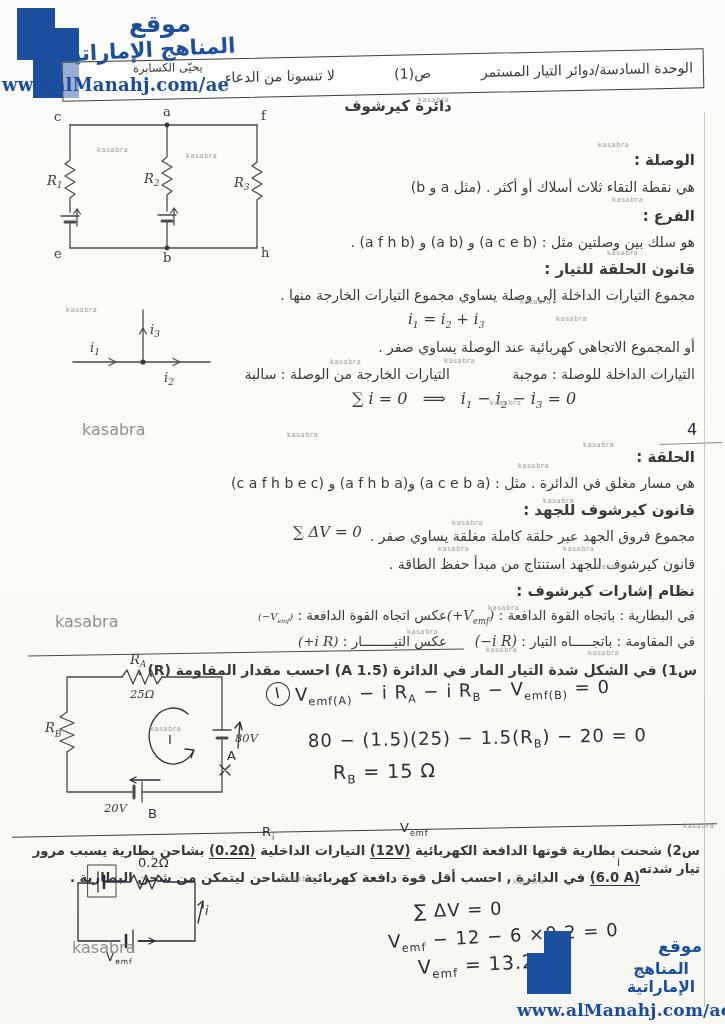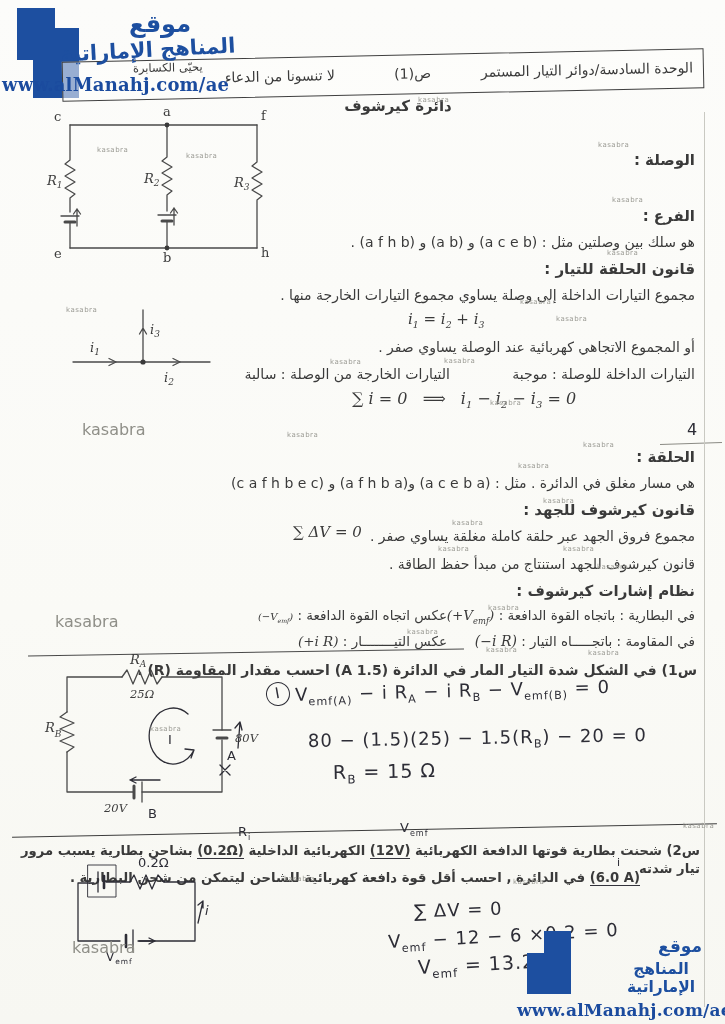--- a/index.html
+++ b/index.html
@@ -74,20 +74,21 @@
     <text class="sv-node" x="221" y="15">f</text>
     <text class="sv-node" x="14" y="153">e</text>
     <text class="sv-node" x="123" y="157">b</text>
     <text class="sv-node" x="221" y="152">h</text>
     <text class="sv-lbl" x="7" y="80"><tspan>R</tspan><tspan dy="3" font-size="9">1</tspan></text>
     <text class="sv-lbl" x="104" y="78"><tspan>R</tspan><tspan dy="3" font-size="9">2</tspan></text>
     <text class="sv-lbl" x="194" y="82"><tspan>R</tspan><tspan dy="3" font-size="9">3</tspan></text>
   </svg>
 
   <div class="abs ar b" style="right:30px;top:150px;font-size:15px;">الوصلة :</div>
+  <div class="abs ar" style="right:30px;top:178px;">هي نقطة التقاء ثلاث أسلاك أو أكثر . (مثل a و b)</div>
   <div class="abs ar b" style="right:30px;top:206px;font-size:15px;">الفرع :</div>
   <div class="abs ar" style="right:30px;top:233px;">هو سلك بين وصلتين مثل : (a c e b) و (a b) و (a f h b) .</div>
   <div class="abs ar b" style="right:30px;top:259px;font-size:15px;">قانون الحلقة للتيار :</div>
   <div class="abs ar" style="right:30px;top:286px;">مجموع التيارات الداخلة إلى وصلة يساوي مجموع التيارات الخارجة منها .</div>
   <div class="abs math" style="left:408px;top:310px;font-size:15px;">i<sub>1</sub> = i<sub>2</sub> + i<sub>3</sub></div>
   <div class="abs ar" style="right:30px;top:338px;">أو المجموع الاتجاهي كهربائية عند الوصلة يساوي صفر .</div>
   <div class="abs ar" style="right:30px;top:365px;">التيارات الداخلة للوصلة : موجبة</div>
   <div class="abs ar" style="right:275px;top:365px;">التيارات الخارجة من الوصلة : سالبة</div>
   <div class="abs math" style="left:352px;top:389px;font-size:16px;">∑ i = 0   ⟹   i<sub>1</sub> − i<sub>2</sub> − i<sub>3</sub> = 0</div>
   <div class="abs hw" style="left:687px;top:420px;font-size:16px;">4</div>
@@ -162,26 +163,26 @@
   </svg>
 
   <div class="abs hw circle-step" style="left:266px;top:682px;">I</div>
   <div class="abs hw" style="left:295px;top:680px;font-size:18px;transform:rotate(-1.5deg);">V<sub>emf(A)</sub> − i R<sub>A</sub> − i R<sub>B</sub> − V<sub>emf(B)</sub> = 0</div>
   <div class="abs hw" style="left:308px;top:727px;font-size:18px;transform:rotate(-1deg);">80 − (1.5)(25) − 1.5(R<sub>B</sub>) − 20 = 0</div>
   <div class="abs hw" style="left:333px;top:760px;font-size:19px;transform:rotate(-1deg);">R<sub>B</sub> = 15 Ω</div>
 
   <div class="hline" style="left:12px;top:830px;width:705px;border-top:1.9px solid #3c3c3c;transform:rotate(-1.1deg);"></div>
 
   <div class="abs ar" style="right:25px;top:842px;font-size:13.2px;font-weight:bold;width:680px;">
-    <span>س2) شحنت بطارية قوتها الدافعة الكهربائية </span><span dir="ltr" style="border-bottom:1.5px solid #33333b;">(12V)</span><span> الكهربائية الداخلية </span><span dir="ltr" style="border-bottom:1.5px solid #33333b;">(0.2Ω)</span><span> بشاحن بطارية يسبب مرور تيار شدته</span>
+    <span>س2) شحنت بطارية قوتها الدافعة الكهربائية </span><span dir="ltr" style="border-bottom:1.5px solid #33333b;">(12V)</span><span> التيارات الداخلية </span><span dir="ltr" style="border-bottom:1.5px solid #33333b;">(0.2Ω)</span><span> بشاحن بطارية يسبب مرور تيار شدته</span>
   </div>
   <div class="abs ar" style="right:85px;top:869px;font-size:13.2px;font-weight:bold;">
     <span dir="ltr" style="border-bottom:1.5px solid #33333b;">(6.0 A)</span><span> في الدائرة , احسب أقل قوة دافعة كهربائية للشاحن ليتمكن من شحن البطارية .</span>
   </div>
-  <div class="abs hw" style="left:238px;top:824px;font-size:13px;">R<sub>i</sub></div>
+  <div class="abs hw" style="left:262px;top:824px;font-size:13px;">R<sub>i</sub></div>
   <div class="abs hw" style="left:400px;top:820px;font-size:13px;">V<sub>emf</sub></div>
   <div class="abs hw" style="left:617px;top:856px;font-size:11px;">i</div>
 
   <svg class="abs" style="left:60px;top:853px;" width="155" height="100" viewBox="0 0 155 100">
     <path class="hwst" d="M18,30 H34 M46,29 H70 M104,29 H135 M135,30 V88 M135,88 H79 M60,88 H18 M18,30 V88"></path>
     <path class="hwst" d="M38,19 V39"></path>
       <path class="hwst" style="stroke-width:2.6;" d="M44,23 V35"></path>
     <path class="hwst" d="M28,12 H56 V44 H28 Z" style="stroke-width:0.9;"></path>
     <path class="hwst" d="M70,29 l4,-7 l6,14 l6,-14 l6,14 l6,-14 l6,7"></path>
     <path class="hwst" style="stroke-width:2.6;" d="M66,82 V94"></path>

